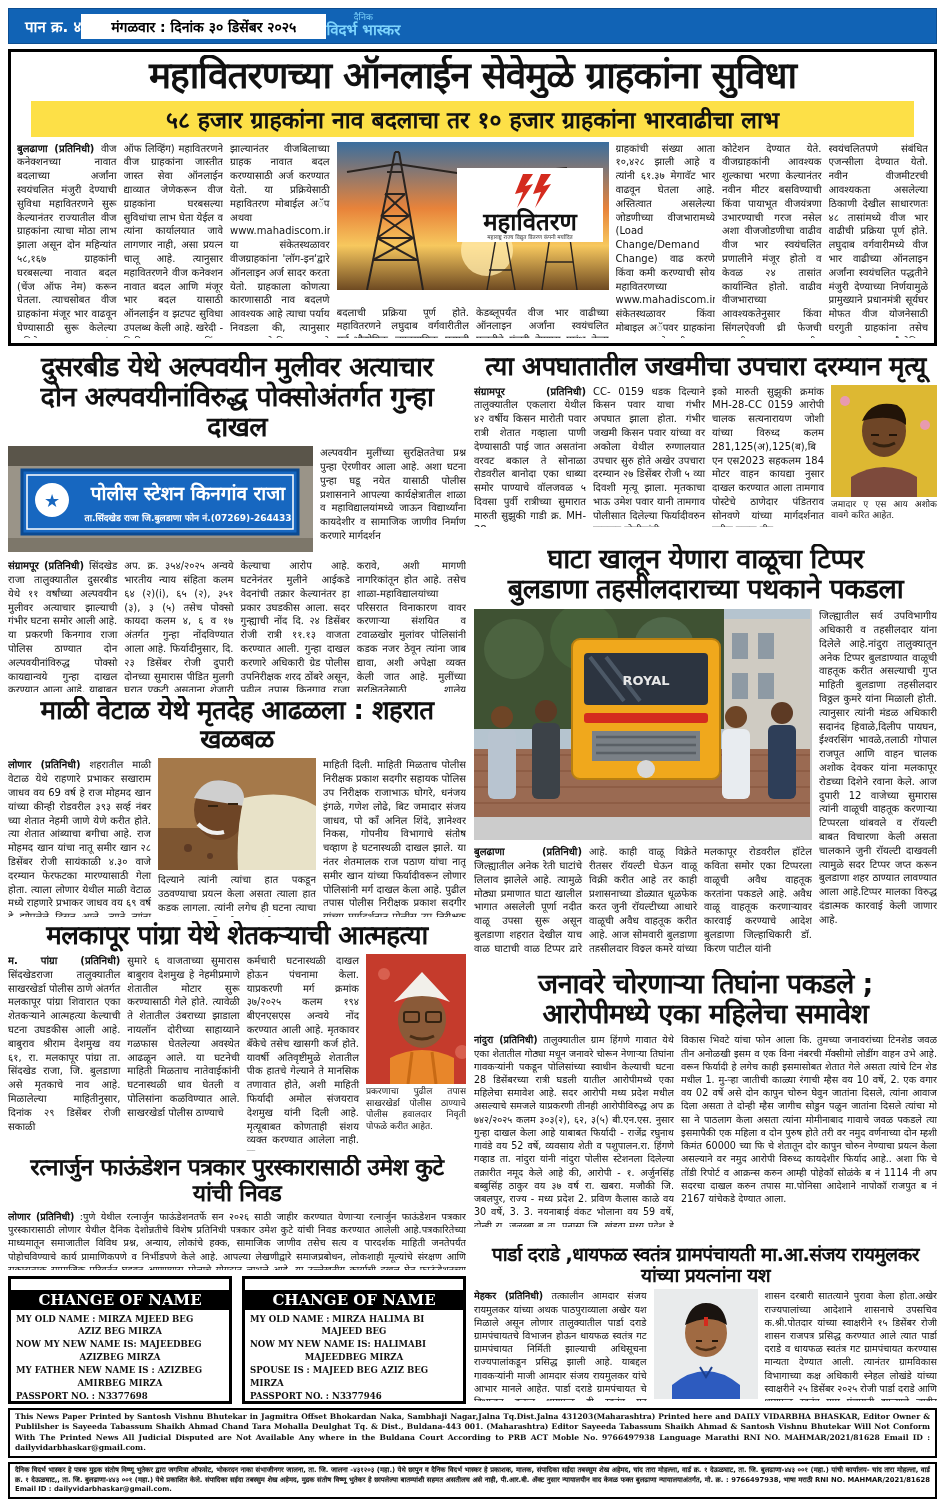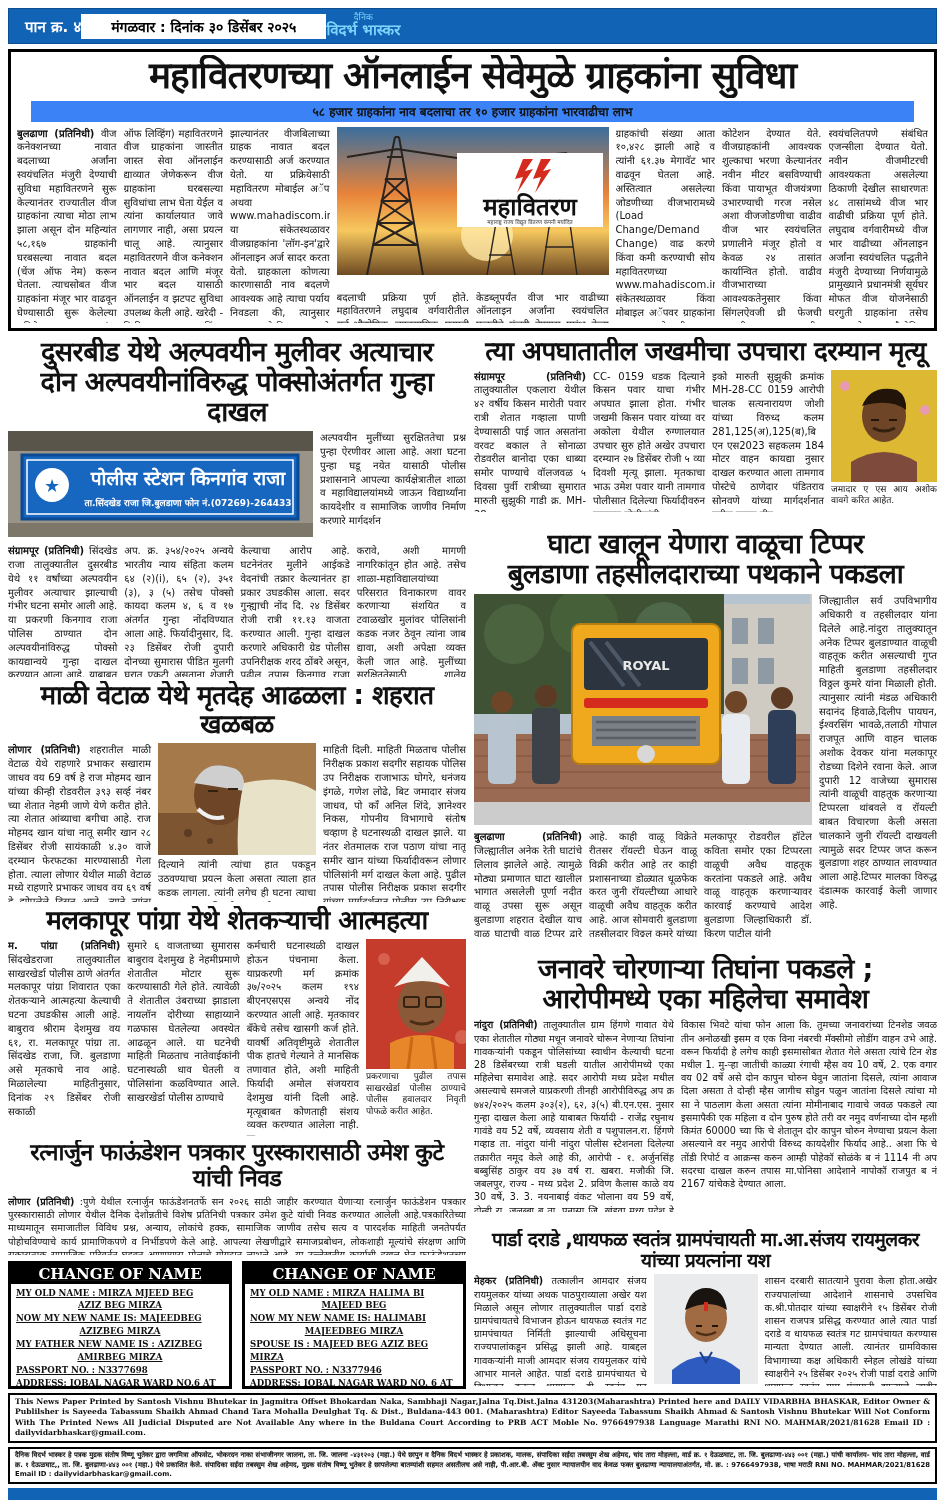--- a/index.html
+++ b/index.html
@@ -10,40 +10,40 @@
   .topbar{margin-top:8px;height:36px;background:#1163b5;border:1px solid #0d4e91;
           display:flex;align-items:center;justify-content:flex-start;padding:0 16px;box-sizing:border-box;}
   .page-no{color:#fff;font-weight:700;font-size:15px;}
   .date-box{background:#fff;color:#000;font-weight:700;font-size:14px;padding:3px 30px;}
   .brand{color:#7dd3fc;text-align:center;line-height:1.05;}
   .brand .sm{font-size:9px;display:block;}
   .brand .bg{font-size:15px;font-weight:700;display:block;}
   
   .lead-box{border:3px solid #000;margin-top:5px;padding:3px 6px 5px;box-sizing:border-box;}
   .lead-h{font-size:37px;font-weight:800;text-align:center;line-height:1.15;letter-spacing:-1px;white-space:nowrap;overflow:hidden;}
-  .lead-sub{background:#3b82f6;font-size:12px;font-weight:700;text-align:center;margin:3px 14px;padding:2px 0;}
+  .lead-sub{background:#fde047;font-size:23px;font-weight:700;text-align:center;margin:3px 14px;padding:2px 0;}
   .lead-body{display:flex;gap:7px;margin-top:5px;height:196px;overflow:hidden;}
   .jtext{font-size:10px;line-height:1.38;text-align:justify;overflow:hidden;}
   .ncol{flex:1;}
   .dl{font-weight:700;}
   .lead-mid{width:272px;flex:0 0 auto;display:flex;flex-direction:column;gap:16px;}
   .lead-mid-cols{display:flex;gap:7px;flex:1;overflow:hidden;}
   
   .main-row{display:flex;gap:8px;margin-top:6px;height:1052px;overflow:hidden;}
   .col-left{width:458px;flex:0 0 auto;display:flex;flex-direction:column;gap:4px;overflow:hidden;}
   .col-right{flex:1;display:flex;flex-direction:column;gap:17px;overflow:hidden;}
   .art{overflow:hidden;}
   .h-big{font-weight:800;text-align:center;line-height:1.12;letter-spacing:-0.5px;}
   .h27{font-size:27px;} .h26{font-size:26px;} .h24{font-size:23px;} .h19{font-size:19px;}
   .art-body{display:flex;gap:7px;}
   .photo{position:relative;overflow:hidden;background:#ccc;}
   .cap{font-size:9px;line-height:1.3;text-align:justify;margin-top:2px;}
   
   .con-row{display:flex;gap:10px;margin-top:2px;}
-  .con-box{border:3px solid #000;flex:1;padding:2px 5px 4px;box-sizing:border-box;height:128px;overflow:hidden;text-decoration:underline;}
+  .con-box{border:3px solid #000;flex:1;padding:13px 5px 4px;box-sizing:border-box;height:128px;overflow:hidden;}
   .con-head{background:#000;color:#fff;text-align:center;font-weight:700;font-size:15px;
             font-family:"DejaVu Serif","Liberation Serif",serif;padding:1px 0;margin:-2px -5px 3px;}
   .con-line{font-size:8.6px;font-weight:700;font-family:"DejaVu Serif","Liberation Serif",serif;line-height:1.5;}
   .con-line.c{text-align:center;}
   
   .fbox{border:2px solid #000;margin-top:4px;padding:2px 5px;font-weight:700;
         font-family:"DejaVu Serif","Liberation Serif",serif;text-align:justify;line-height:1.4;}
   .fbox.en{font-size:7.6px;}
   .fbox.mr{font-size:6.8px;font-family:"DejaVu Sans","Liberation Sans",sans-serif;}
   .bottom-strip{height:12px;background:#1163b5;margin-top:4px;}

